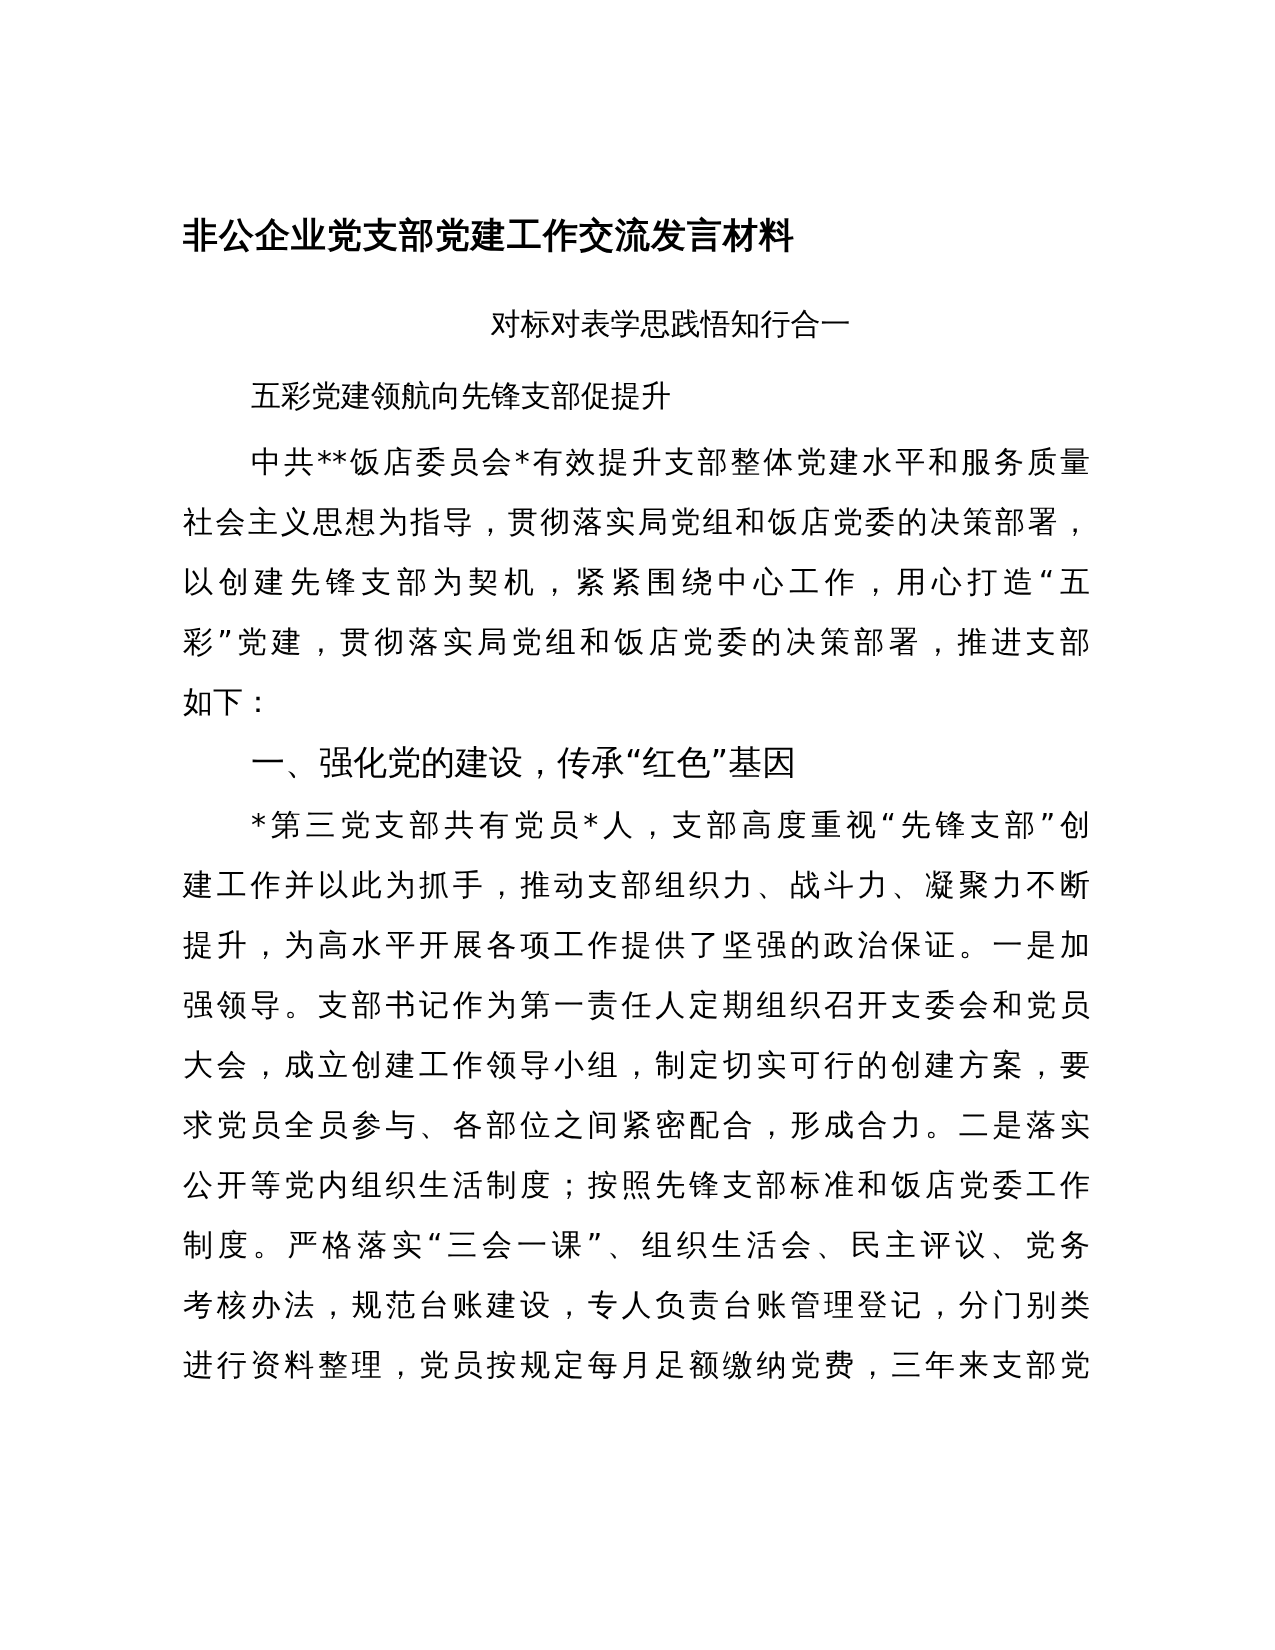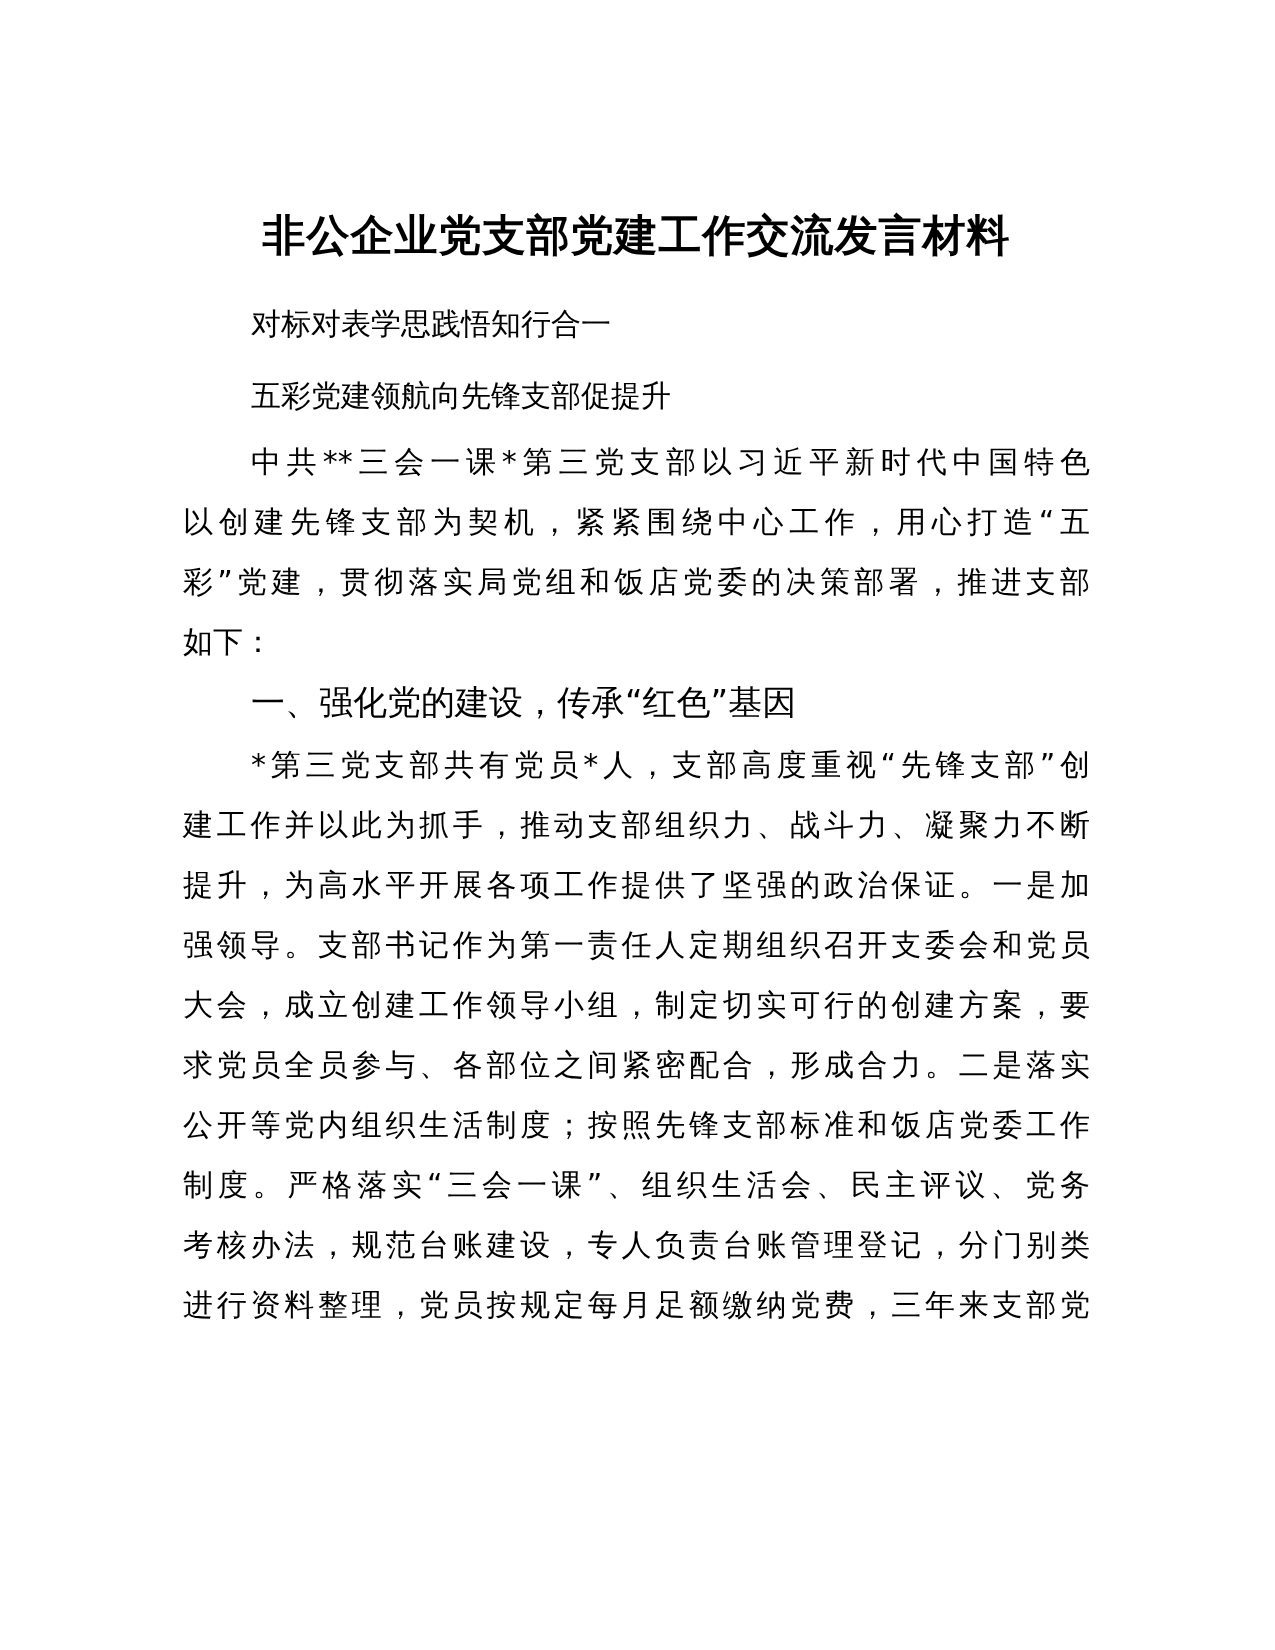--- a/index.html
+++ b/index.html
@@ -13,36 +13,36 @@
     height: 1650px;
     background: #ffffff;
     color: #000000;
     font-family: "DejaVu Sans", sans-serif;
     box-sizing: border-box;
     padding: 0 185px 0 183px;
     overflow: hidden;
   }
   .title {
     margin: 203px 0 0 0;
-    font-size: 43px;
+    font-size: 35px;
     font-weight: 700;
     line-height: 64px;
-    text-align: center;
+    text-align: left;
     letter-spacing: 1px;
     white-space: nowrap;
   }
   .sub {
     margin: 0;
     font-size: 30px;
     font-weight: 400;
     line-height: 60px;
     padding-left: 68px;
     white-space: nowrap;
   }
-  .sub1 { margin-top: 27px; }
+  .sub1 { margin-top: 27px; text-align: center; }
   .sub2 { margin-top: 12px; }
   .para { margin: 0; }
   .p1 { margin-top: 6px; }
   .p2 { margin-top: 3px; }
   .line {
     font-size: 30px;
     line-height: 60px;
     white-space: nowrap;
   }
   .jline {
@@ -66,21 +66,22 @@
 
 <div class="page">
 
   <h1 class="title">非公企业党支部党建工作交流发言材料</h1>
 
   <p class="sub sub1">对标对表学思践悟知行合一</p>
 
   <p class="sub sub2">五彩党建领航向先锋支部促提升</p>
 
   <div class="para p1">
-    <div class="line jline indent">中共**三会一课*第三党支部以习近平新时代中国特色</div>
+    <div class="line jline indent">中共**饭店委员会*有效提升支部整体党建水平和服务质量</div>
+    <div class="line jline">社会主义思想为指导，贯彻落实局党组和饭店党委的决策部署，</div>
     <div class="line jline">以创建先锋支部为契机，紧紧围绕中心工作，用心打造“五</div>
     <div class="line jline">彩”党建，贯彻落实局党组和饭店党委的决策部署，推进支部</div>
     <div class="line">如下：</div>
   </div>
 
   <p class="heading">一、强化党的建设，传承“红色”基因</p>
 
   <div class="para p2">
     <div class="line jline indent">*第三党支部共有党员*人，支部高度重视“先锋支部”创</div>
     <div class="line jline">建工作并以此为抓手，推动支部组织力、战斗力、凝聚力不断</div>

